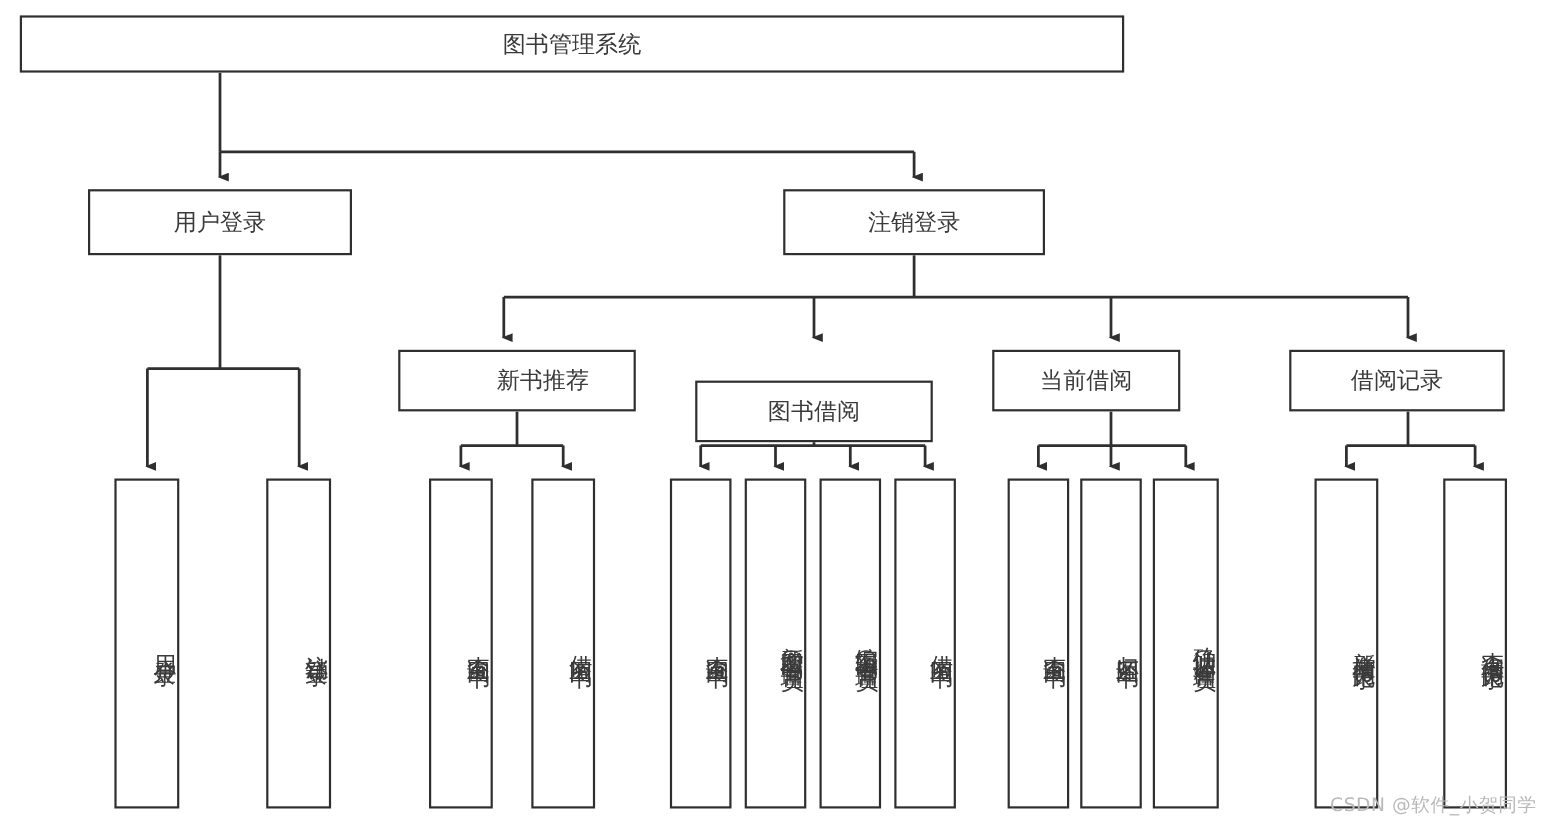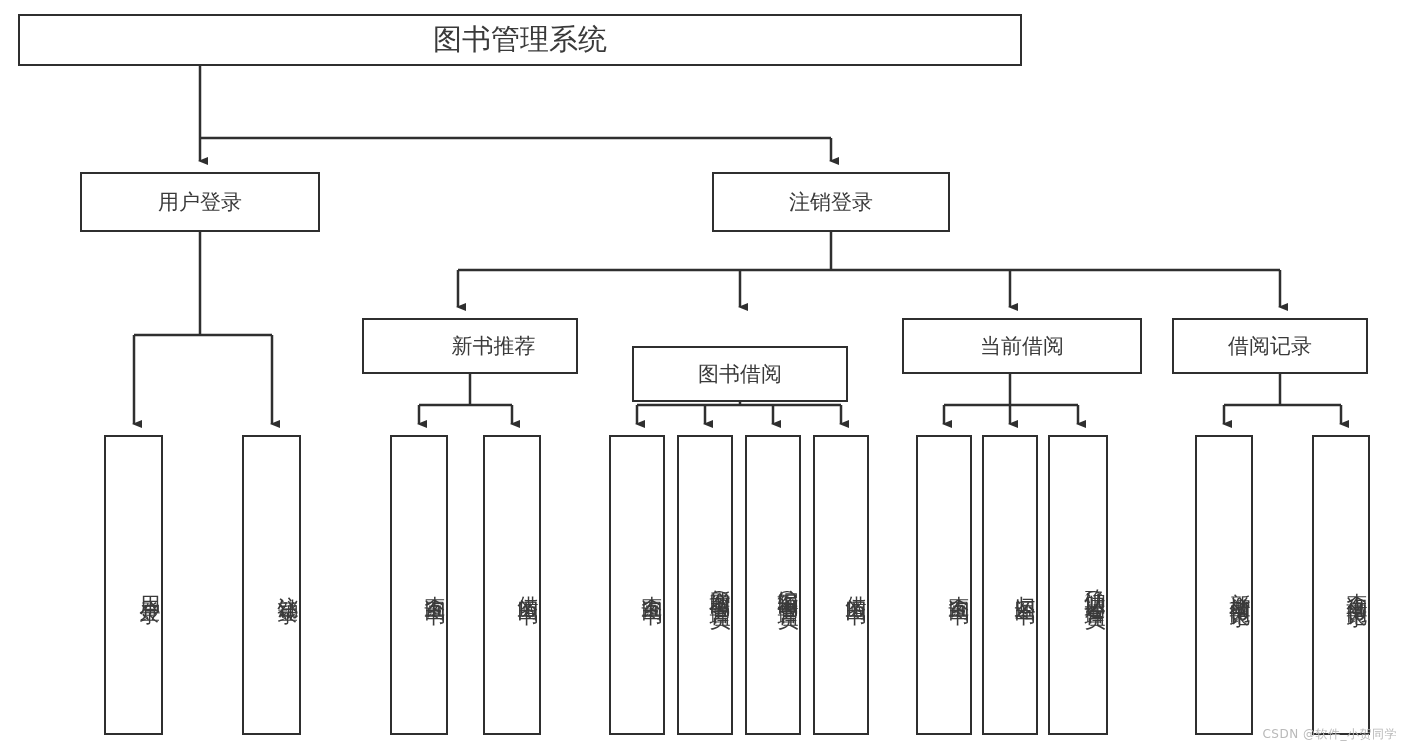--- a/index.html
+++ b/index.html
@@ -21,21 +21,21 @@
     position: absolute;
     box-sizing: border-box;
     border: 2px solid #2f2f2f;
     background: #ffffff;
     display: flex;
     align-items: center;
     justify-content: center;
     color: #3a3a3a;
   }
   .node.level0 {
-    font-size: 29px;
+    font-size: 21px;
   }
   .node.level1 {
     font-size: 21px;
   }
   .node.level2 {
     font-size: 21px;
   }
   .node.leaf {
     font-size: 21px;
     writing-mode: vertical-rl;
@@ -60,21 +60,21 @@
     left: 0;
     top: 0;
     width: 1405px;
     height: 747px;
     pointer-events: none;
   }
   #watermark {
     position: absolute;
     right: 8px;
     bottom: 4px;
-    font-size: 12px;
+    font-size: 17px;
     color: #b9b9b9;
     letter-spacing: 0.5px;
     white-space: nowrap;
   }
 </style>
 </head>
 <body>
 
 <div id="canvas">
 
@@ -130,21 +130,21 @@
       </div>
       <div class="node level1" style="left: 712px; top: 172px; width: 238px; height: 60px;">
         <span class="label">注销登录</span>
       </div>
       <div class="node level2" style="left: 362px; top: 318px; width: 216px; height: 56px; padding-left: 47px;">
         <span class="label">新书推荐</span>
       </div>
       <div class="node level2" style="left: 632px; top: 318px; width: 216px; height: 56px; margin-top: 28px;">
         <span class="label">图书借阅</span>
       </div>
-      <div class="node level2" style="left: 902px; top: 318px; width: 240px; height: 56px;">
+      <div class="node level2" style="left: 902px; top: 318px; width: 171px; height: 56px;">
         <span class="label">当前借阅</span>
       </div>
       <div class="node level2" style="left: 1172px; top: 318px; width: 196px; height: 56px;">
         <span class="label">借阅记录</span>
       </div>
       <div class="node level2 leaf" style="left: 104px; top: 435px; width: 59px; height: 300px;">
         <span class="label">用户登录</span>
       </div>
       <div class="node level2 leaf" style="left: 242px; top: 435px; width: 59px; height: 300px;">
         <span class="label">注销登录</span>

